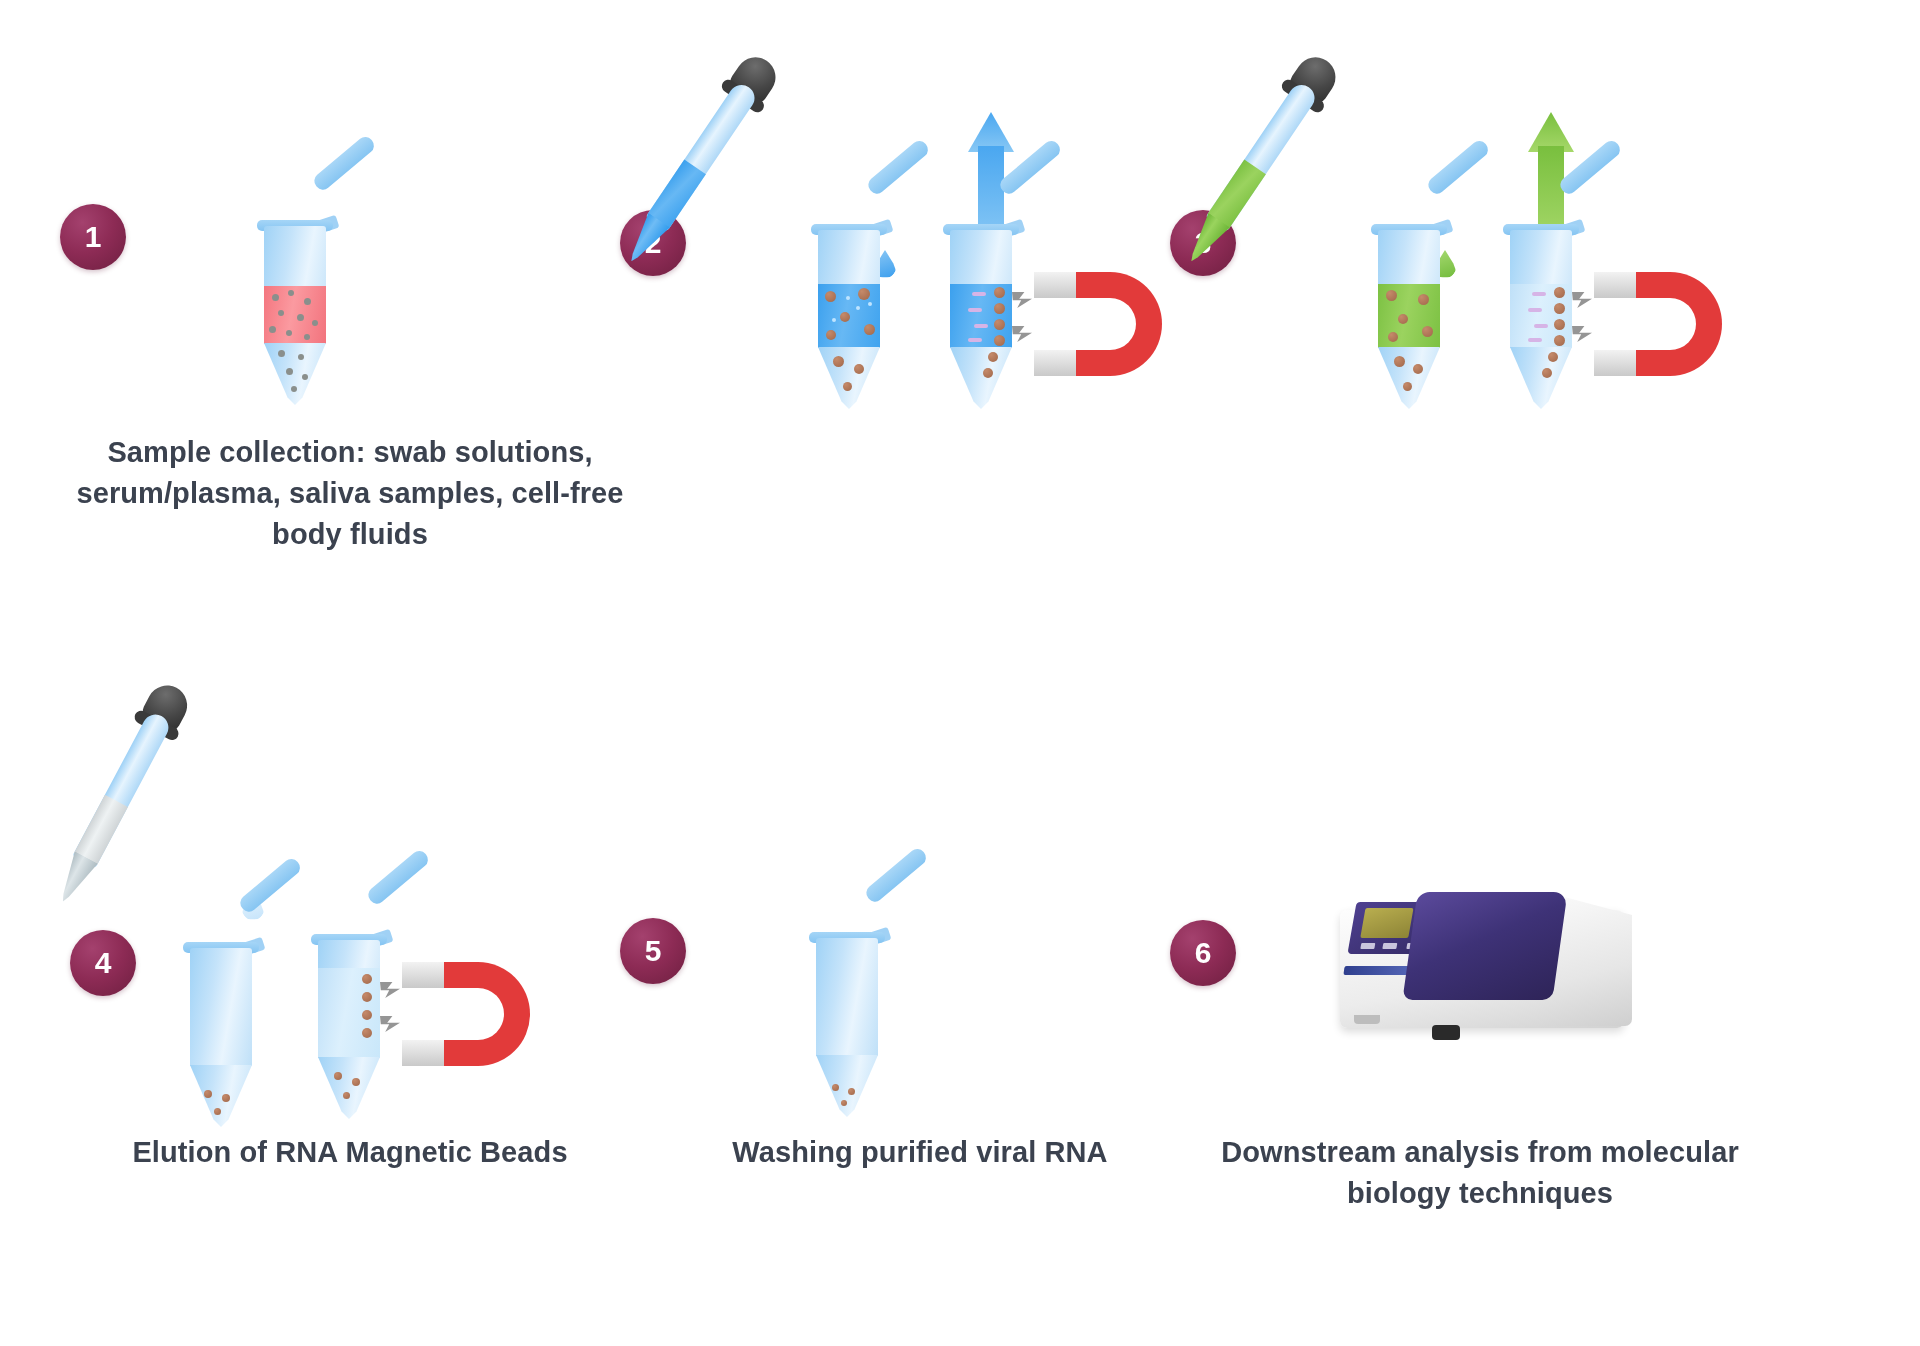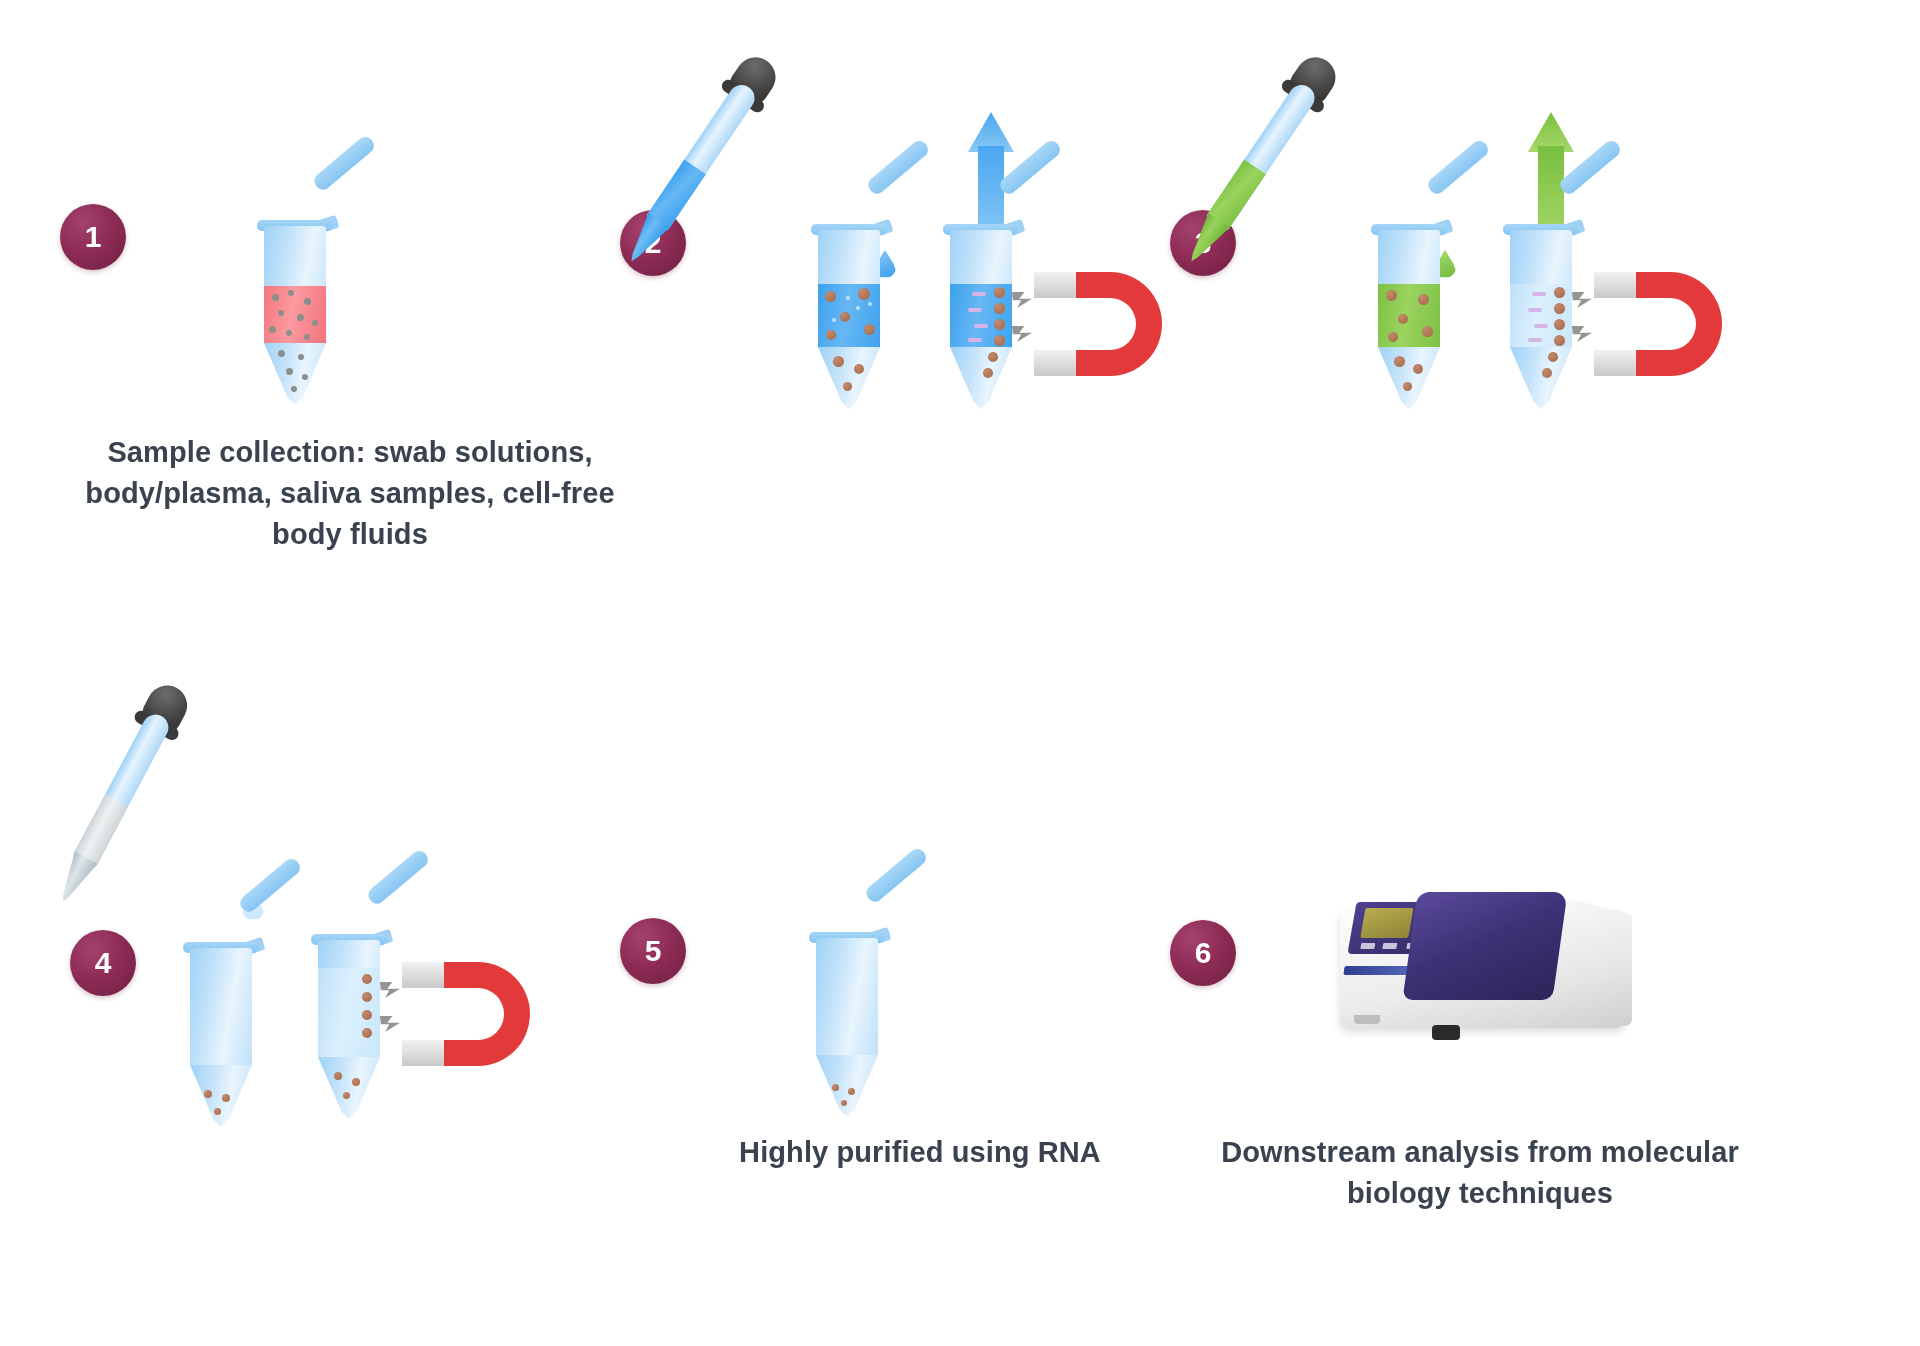--- a/index.html
+++ b/index.html
@@ -309,21 +309,21 @@
           </div>
           <div class="tube-cone"></div>
           <div class="fill-cone f-pink" style="position:absolute; left:0; top:135px;"></div>
           <div class="speck" style="position:absolute; left:14px; top:142px; width:7px; height:7px; background:#8a8f8c;"></div>
           <div class="speck" style="position:absolute; left:34px; top:146px; width:6px; height:6px; background:#8a8f8c;"></div>
           <div class="speck" style="position:absolute; left:22px; top:160px; width:7px; height:7px; background:#8a8f8c;"></div>
           <div class="speck" style="position:absolute; left:38px; top:166px; width:6px; height:6px; background:#8a8f8c;"></div>
           <div class="speck" style="position:absolute; left:27px; top:178px; width:6px; height:6px; background:#8a8f8c;"></div>
         </div>
       </div>
-      <div class="caption" style="top:372px;">Sample collection: swab solutions, body/plasma, saliva samples, cell-free body fluids</div>
+      <div class="caption" style="top:372px;">Sample collection: swab solutions, serum/plasma, saliva samples, cell-free body fluids</div>
     </div>
 
     <div class="step col-b">
       <div class="art">
         <div class="badge" style="left:0px; top:150px;">2</div>
 
         <div class="pipette" style="left:118px; top:20px; transform:rotate(34deg);">
           <div class="pip-bulb"></div>
           <div class="pip-bulb-lip"></div>
           <div class="pip-stem"></div>
@@ -514,39 +514,40 @@
 
         <div class="spark" style="left:330px; top:222px;"></div>
         <div class="spark" style="left:330px; top:256px;"></div>
 
         <div class="magnet" style="left:352px; top:202px;">
           <div class="mag-u"></div>
           <div class="mag-pole top"></div>
           <div class="mag-pole bot"></div>
         </div>
       </div>
+      <div class="caption" style="top:372px;">Elution of RNA Magnetic Beads</div>
     </div>
 
     <div class="step col-b">
       <div class="art">
         <div class="badge" style="left:0px; top:158px;">5</div>
 
         <div class="tube" style="left:196px; top:160px;">
           <div class="tube-lid"></div>
           <div class="tube-hinge"></div>
           <div class="tube-rim"></div>
           <div class="tube-body"></div>
           <div class="tube-cone"></div>
           <div class="fill-cone" style="position:absolute; left:0; top:160px; height:37px; background:linear-gradient(100deg,#e0cdc8,#f2e6e2 45%,#e0cdc8); clip-path:polygon(0 0,100% 0,62% 80%,50% 100%,38% 80%);"></div>
           <div class="bead" style="position:absolute; left:16px; top:164px; width:7px; height:7px;"></div>
           <div class="bead" style="position:absolute; left:32px; top:168px; width:7px; height:7px;"></div>
           <div class="bead" style="position:absolute; left:25px; top:180px; width:6px; height:6px;"></div>
         </div>
       </div>
-      <div class="caption" style="top:372px;">Highly purified using RNA</div>
+      <div class="caption" style="top:372px;">Washing purified viral RNA</div>
     </div>
 
     <div class="step col-c">
       <div class="art">
         <div class="badge" style="left:-10px; top:160px;">6</div>
 
         <div class="spectro" style="left:152px; top:120px;">
           <div class="sp-base">
             <div class="sp-foot" style="left:14px;"></div>
             <div class="sp-foot" style="right:28px;"></div>

